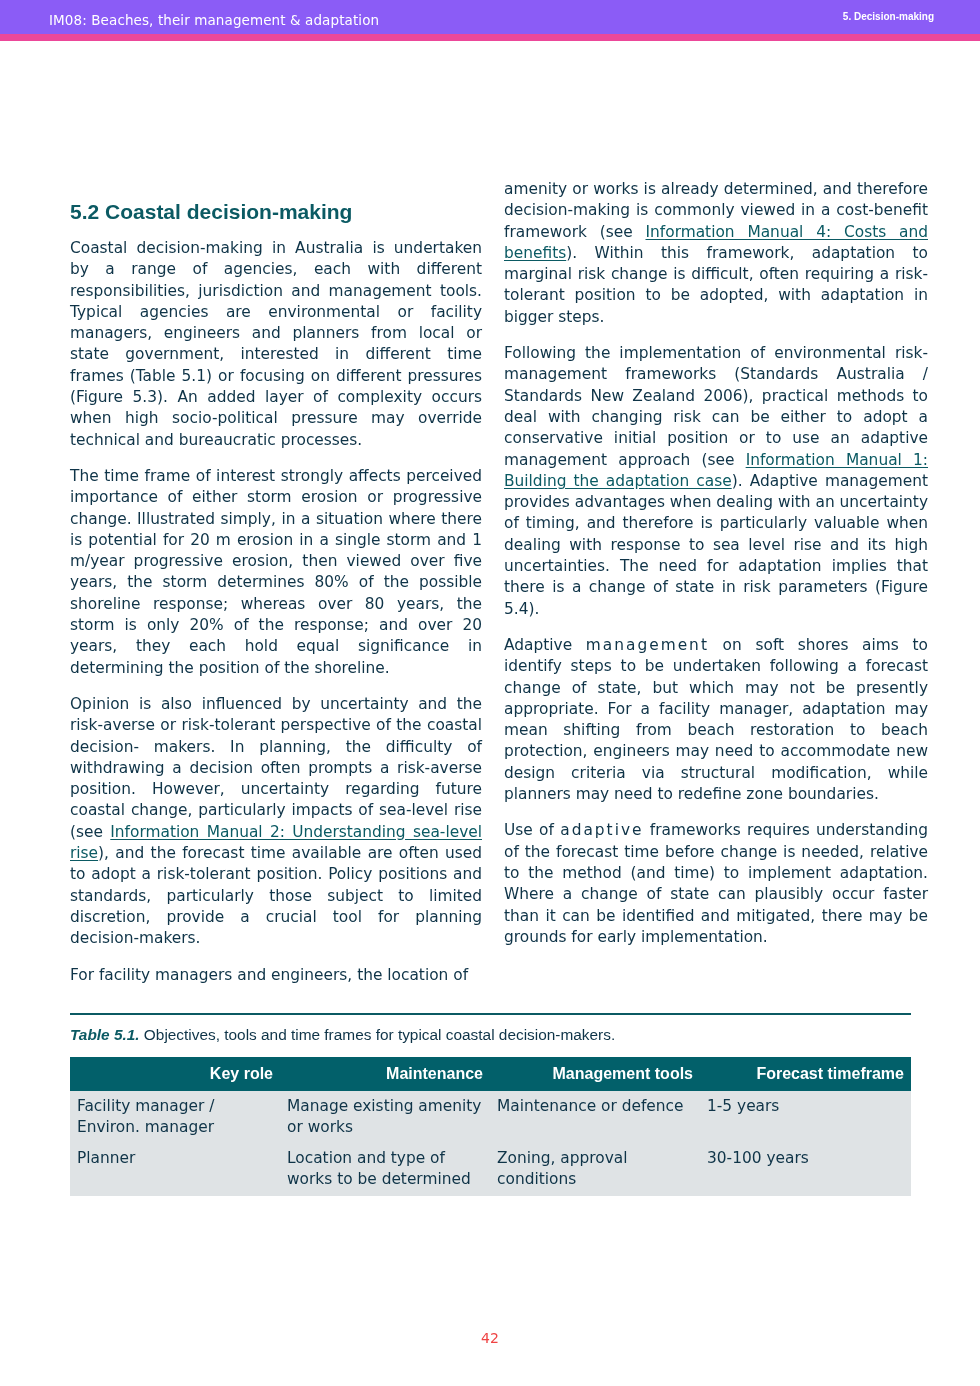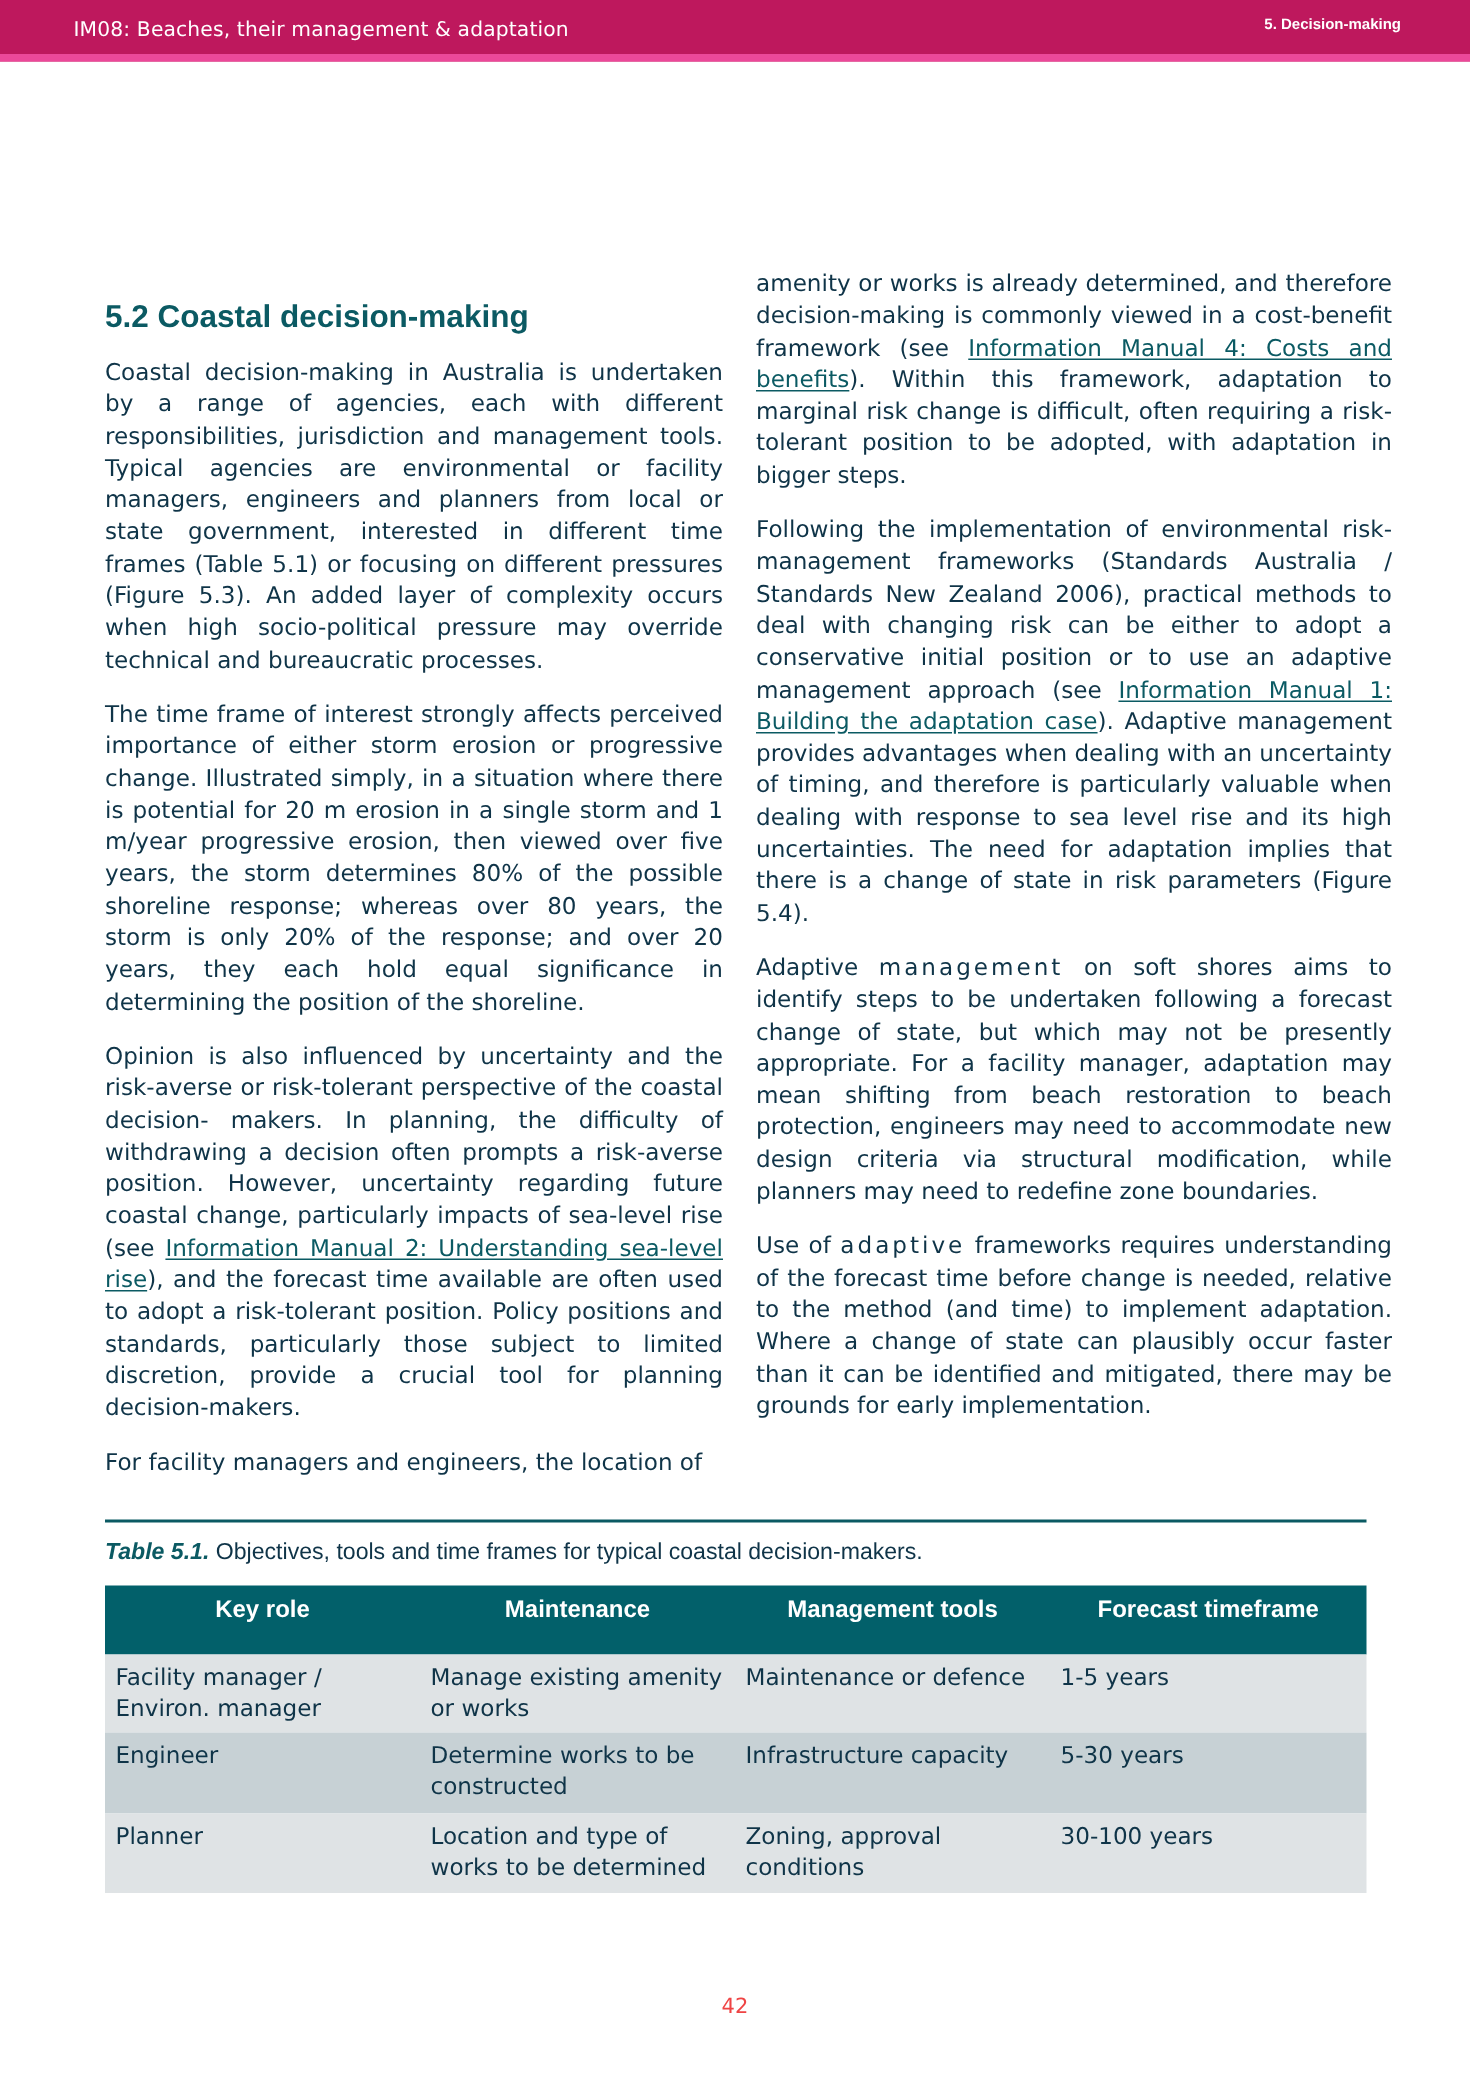--- a/index.html
+++ b/index.html
@@ -1,22 +1,22 @@
 <!DOCTYPE html>
 <html><head>
   <meta charset="utf-8">
   <style>
     * { box-sizing: border-box; margin: 0; padding: 0; }
     html, body { width: 980px; height: 1386px; background: #ffffff; }
     body { position: relative; font-family: "DejaVu Sans", sans-serif; color: #0f3448; overflow: hidden; }
 
     .header-bar {
       position: absolute; left: 0; top: 0; width: 980px; height: 41px;
-      background: #be185d; color: #ffffff;
-      border-bottom: 5px solid #ec4899;
+      background: #8b5cf6; color: #ffffff;
+      border-bottom: 7px solid #ec4899;
     }
     .header-left { position: absolute; left: 49px; top: 12px; font-size: 13.5px; letter-spacing: 0.1px; }
     .header-right { position: absolute; right: 46px; top: 11px; font-size: 10px; font-weight: bold; font-family: "Liberation Sans", sans-serif; }
 
     .col { position: absolute; font-size: 15.4px; line-height: 21.3px; text-align: justify; }
     .col-left { left: 70px; top: 199px; width: 412px; }
     .col-right { left: 504px; top: 179px; width: 424px; }
 
     .section-title {
       font-family: "Liberation Sans", sans-serif; font-weight: bold; font-size: 21px;
@@ -29,23 +29,23 @@
     .rule { position: absolute; left: 70px; top: 1013px; width: 841px; height: 2px; background: #0b5a63; }
 
     .table-caption { position: absolute; left: 70px; top: 1026px; font-size: 15.4px; font-family: "Liberation Sans", sans-serif; color: #0f3448; }
     .table-caption .cap-label { font-style: italic; font-weight: bold; color: #0b5a63; }
 
     table.data-table {
       position: absolute; left: 70px; top: 1057px; width: 841px;
       border-collapse: collapse; font-size: 15.4px;
     }
     table.data-table th {
-      background: #02606a; color: #ffffff; text-align: center;
+      background: #02606a; color: #ffffff; text-align: right;
       font-family: "Liberation Sans", sans-serif; font-weight: bold; font-size: 16px;
-      padding: 8px 7px 20px 7px; height: 31px; vertical-align: bottom;
+      padding: 8px 7px 8px 7px; height: 31px; vertical-align: bottom;
     }
     table.data-table td {
       padding: 5px 7px 4px 7px; vertical-align: top; line-height: 21.3px; color: #0f3448;
     }
     table.data-table tr.row-a td { background: #dfe3e5; height: 52px; }
     table.data-table tr.row-b td { background: #c7d1d5; height: 54px; }
     table.data-table tr.row-c td { background: #dfe3e5; height: 53px; }
     .c1 { width: 210px; } .c2 { width: 210px; } .c3 { width: 210px; } .c4 { width: 211px; }
 
     .page-number { position: absolute; left: 0; width: 980px; top: 1330px; text-align: center; font-size: 14px; color: #ef4444; }
@@ -86,26 +86,20 @@
       <th class="c4">Forecast timeframe</th>
     </tr>
   </thead>
   <tbody>
     <tr class="row-a">
       <td>Facility manager / Environ.  manager</td>
       <td>Manage existing amenity or works</td>
       <td>Maintenance or defence</td>
       <td>1-5 years</td>
     </tr>
-    <tr class="row-b">
-      <td>Engineer</td>
-      <td>Determine works to be constructed</td>
-      <td>Infrastructure capacity</td>
-      <td>5-30 years</td>
-    </tr>
     <tr class="row-c">
       <td>Planner</td>
       <td>Location and type of works to be determined</td>
       <td>Zoning, approval conditions</td>
       <td>30-100 years</td>
     </tr>
   </tbody>
 </table>
 
 <div class="page-number">42</div>

